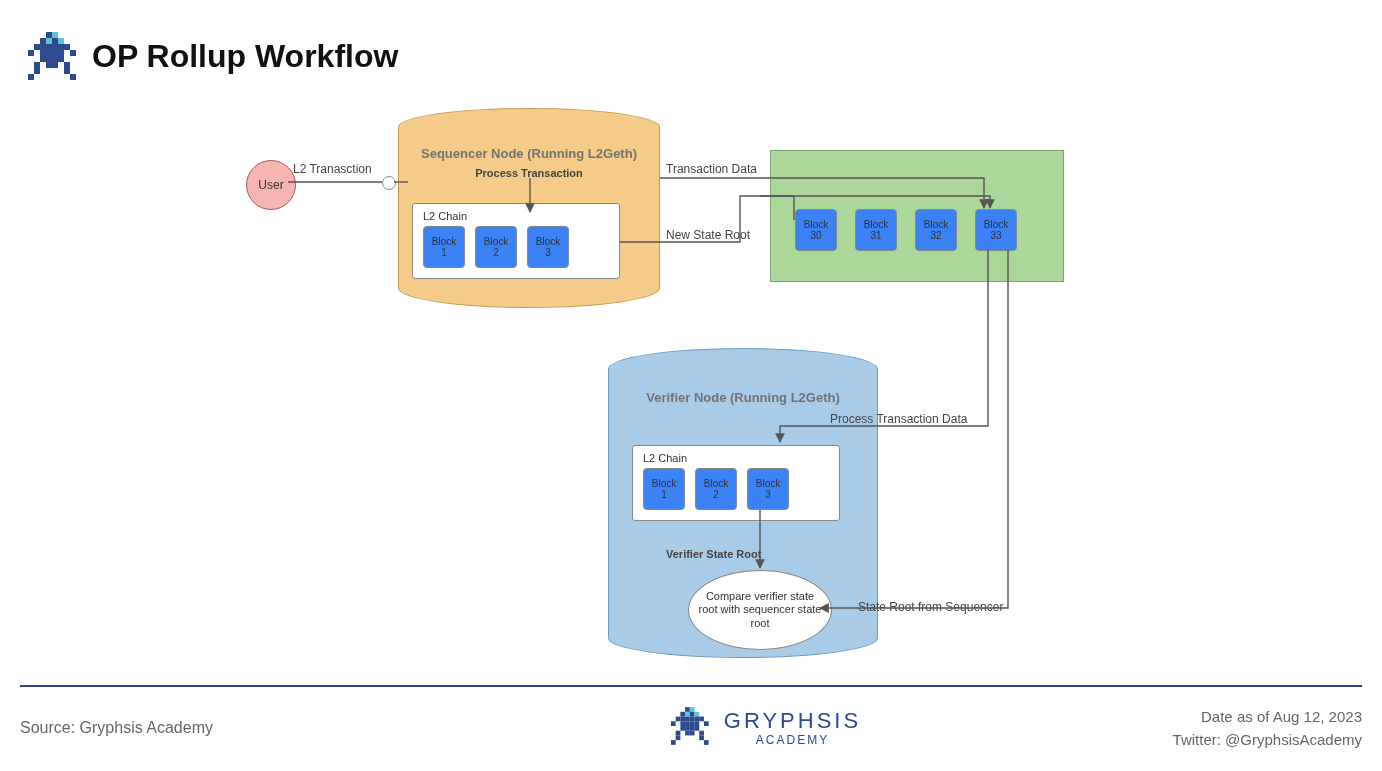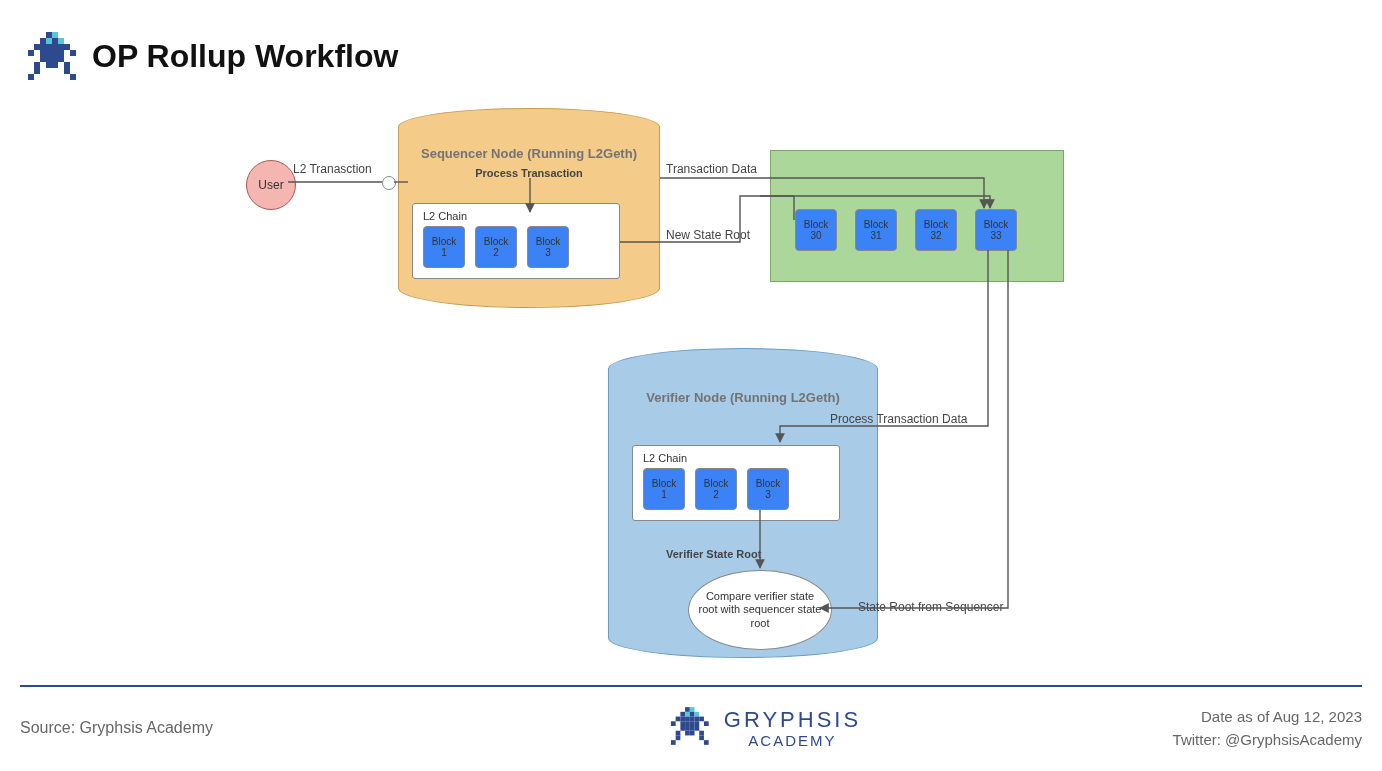--- a/index.html
+++ b/index.html
@@ -6,21 +6,21 @@
   .slide{position:relative;width:1382px;height:771px;}
   .header{position:absolute;top:28px;left:24px;display:flex;align-items:center;gap:12px;}
   .logo svg{display:block;}
   .title{font-size:32px;font-weight:700;color:#111;}
   .divider{position:absolute;left:20px;right:20px;top:685px;height:0;border-top:2px solid #2e4a8f;}
   .footer{position:absolute;left:20px;right:20px;top:698px;height:60px;display:flex;align-items:center;justify-content:space-between;}
   .source{font-size:16px;color:#666;}
   .brand{display:flex;align-items:center;gap:12px;position:absolute;left:50%;transform:translateX(-12%);}
   .brand-text{display:flex;flex-direction:column;align-items:center;line-height:1;}
   .brand-name{font-size:22px;letter-spacing:3px;color:#2e4a8f;font-weight:500;}
-  .brand-sub{font-size:15px;letter-spacing:2px;color:#2e4a8f;margin-top:2px;}
+  .brand-sub{font-size:12px;letter-spacing:2px;color:#2e4a8f;margin-top:2px;}
   .meta{display:flex;flex-direction:column;align-items:flex-end;gap:6px;font-size:15px;color:#666;}
 
   
   .diagram{position:absolute;top:100px;left:230px;width:900px;height:570px;}
   .label{font-size:12px;color:#444;position:absolute;white-space:nowrap;}
   .box-title{font-size:13px;font-weight:700;color:#737373;text-align:center;}
   .small{font-size:11px;}
 
   .user-circle{position:absolute;width:48px;height:48px;border-radius:50%;background:#f5b5b0;border:1.5px solid #aa5a55;display:flex;align-items:center;justify-content:center;font-size:12px;}
   .conn-dot{position:absolute;width:12px;height:12px;border-radius:50%;background:#fff;border:1.5px solid #888;}

